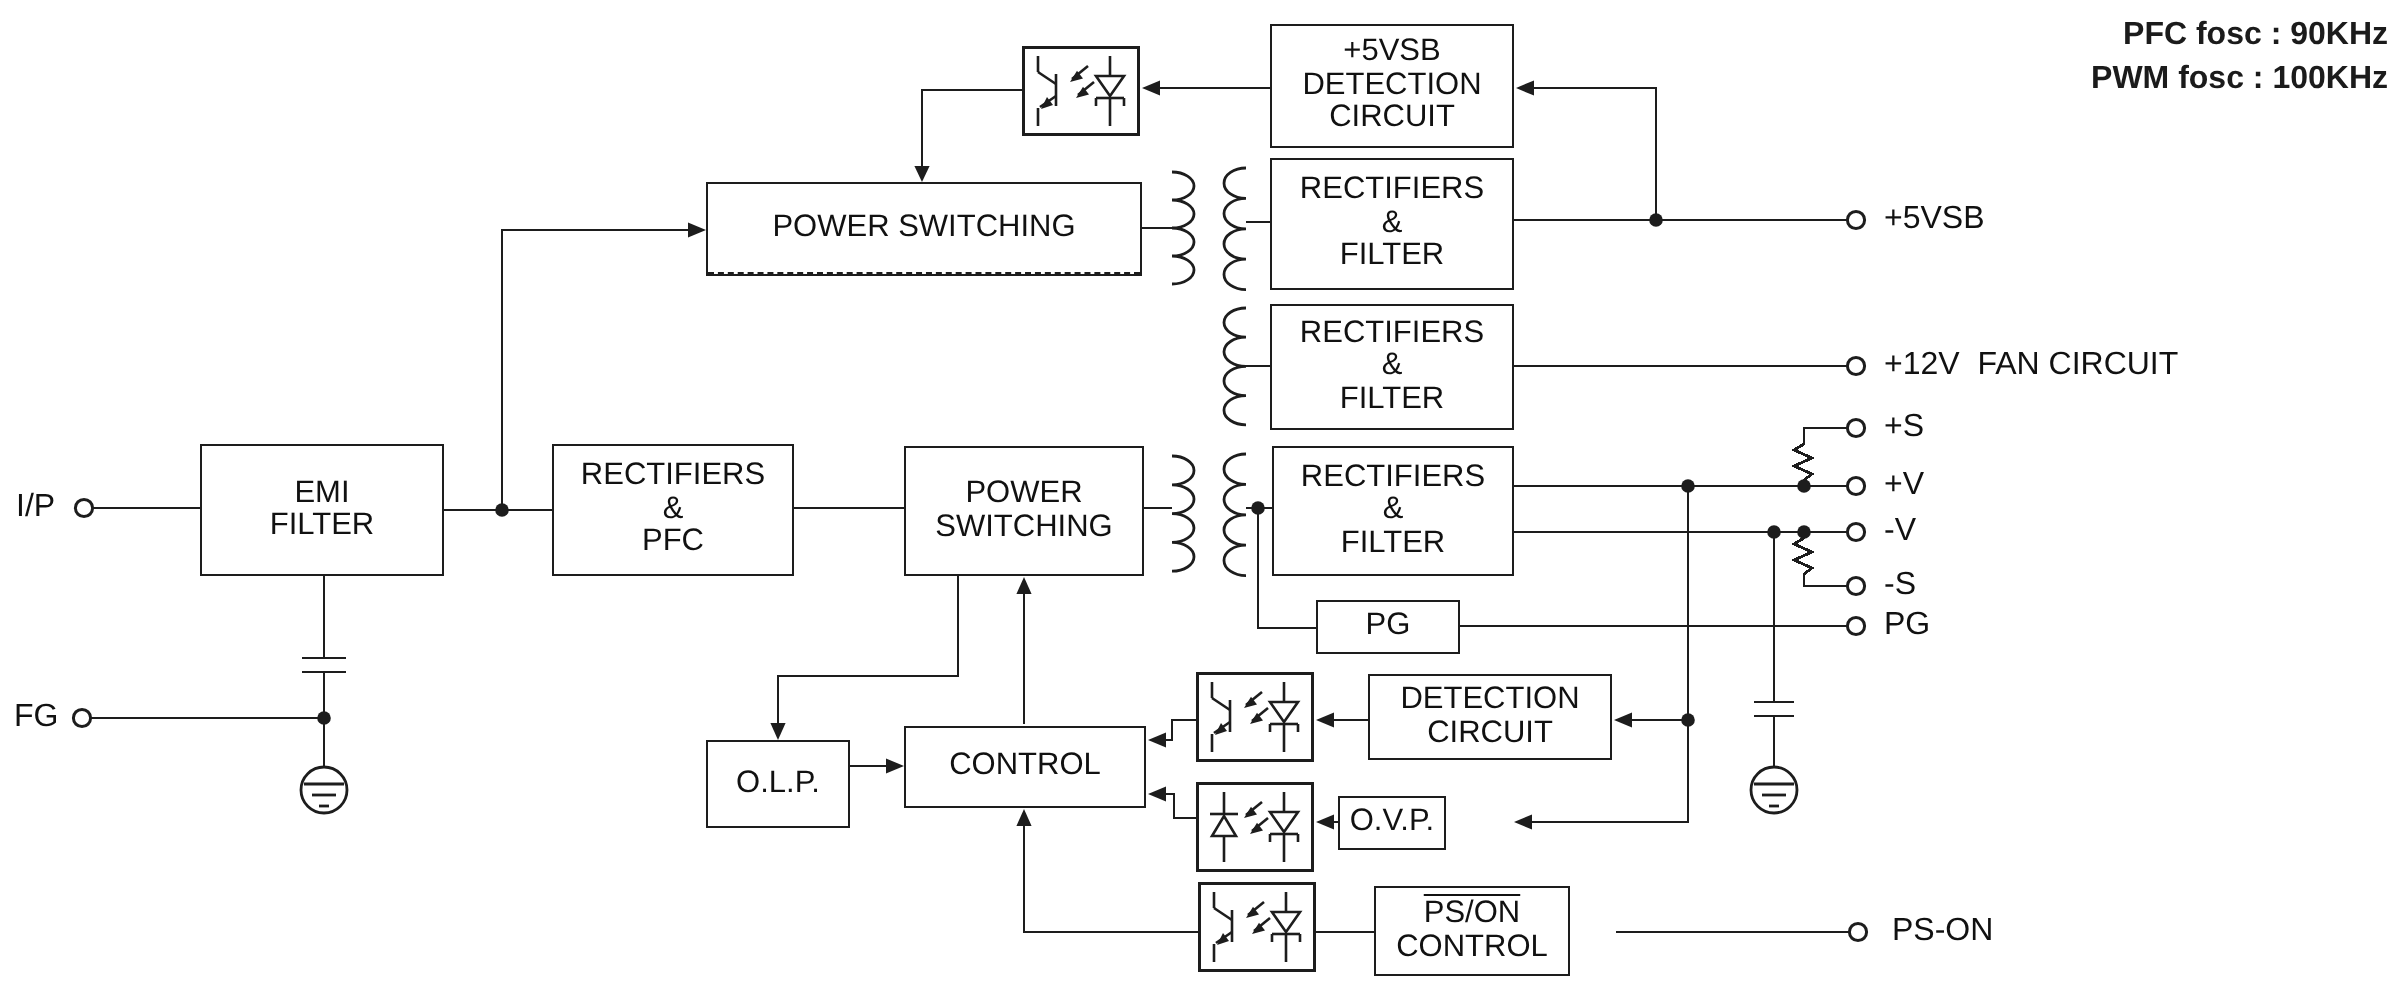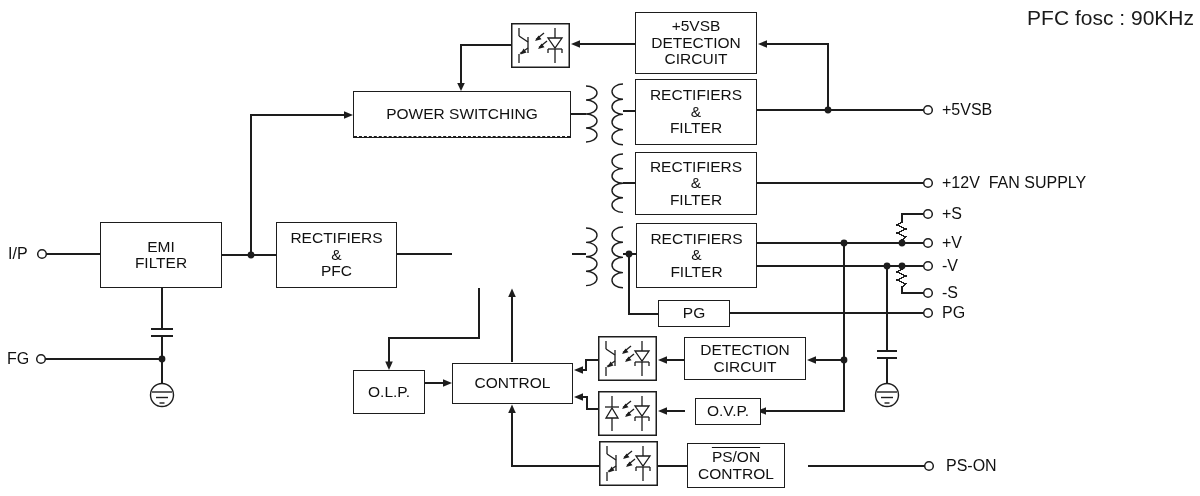--- a/index.html
+++ b/index.html
@@ -9,21 +9,21 @@
   .blk{position:absolute;z-index:2;background:#fff;border:1.5px solid #1d1d1d;
        box-sizing:border-box;display:flex;flex-direction:column;align-items:center;
        justify-content:center;font-size:15.5px;line-height:16.5px;text-align:center;}
   .blk span{white-space:pre;display:block;}
   .blk.pwm{padding:0;}
   .blk.pwm .row{flex:1;width:100%;display:flex;align-items:center;justify-content:center;box-sizing:border-box;}
   .blk.pwm .row.dashed{border-bottom:1.6px dashed #1d1d1d;}
   .ol{text-decoration:overline;}
   .tlabel{position:absolute;z-index:2;font-size:16px;white-space:pre;transform:translateY(-50%);}
   .anno{position:absolute;z-index:2;right:6px;top:7px;text-align:right;
-        font-size:21px;line-height:21.5px;color:#1b1b1b;}
+        font-size:16px;line-height:21.5px;color:#1b1b1b;font-weight:bold;}
 </style>
 </head>
 <body>
 
 <div class="stage">
 
   <svg class="wires" width="1200" height="496" viewBox="0 0 1200 496">
     <defs>
       <g id="opto-npn">
         <rect x="0.75" y="0.75" width="57.5" height="43.5" fill="#fff" stroke="#1d1d1d" stroke-width="1.5"></rect>
@@ -174,39 +174,44 @@
       <circle cx="928" cy="243" r="4.3"></circle>
       <circle cx="928" cy="266" r="4.3"></circle>
       <circle cx="928" cy="293" r="4.3"></circle>
       <circle cx="928" cy="313" r="4.3"></circle>
       <circle cx="929" cy="466" r="4.3"></circle>
     </g>
   </svg>
 
   <div class="anno">
     <div>PFC fosc : 90KHz</div>
+    <div>PWM fosc : 100KHz</div>
   </div>
 
   <div class="blk" style="left:100px;top:222px;width:122px;height:66px">
     <span>EMI</span>
     <span>FILTER</span>
   </div>
 
   <div class="blk" style="left:276px;top:222px;width:121px;height:66px">
     <span>RECTIFIERS</span>
     <span>&amp;</span>
     <span>PFC</span>
   </div>
 
   <div class="blk pwm" style="left:353px;top:91px;width:218px;height:47px">
     <div class="row dashed">
         <span>POWER SWITCHING</span>
       </div>
   </div>
 
+  <div class="blk" style="left:452px;top:223px;width:120px;height:65px">
+    <span>POWER</span>
+    <span>SWITCHING</span>
+  </div>
 
   <div class="blk" style="left:635px;top:12px;width:122px;height:62px">
     <span>+5VSB</span>
     <span>DETECTION</span>
     <span>CIRCUIT</span>
   </div>
 
   <div class="blk" style="left:635px;top:79px;width:122px;height:66px">
     <span>RECTIFIERS</span>
     <span>&amp;</span>
@@ -227,41 +232,41 @@
 
   <div class="blk" style="left:658px;top:300px;width:72px;height:27px">
     <span>PG</span>
   </div>
 
   <div class="blk" style="left:684px;top:337px;width:122px;height:43px">
     <span>DETECTION</span>
     <span>CIRCUIT</span>
   </div>
 
-  <div class="blk" style="left:695px;top:398px;width:66px;height:27px">
+  <div class="blk" style="left:669px;top:398px;width:54px;height:27px">
     <span>O.V.P.</span>
   </div>
 
   <div class="blk" style="left:353px;top:370px;width:72px;height:44px">
     <span>O.L.P.</span>
   </div>
 
   <div class="blk" style="left:452px;top:363px;width:121px;height:41px">
     <span>CONTROL</span>
   </div>
 
   <div class="blk" style="left:687px;top:443px;width:98px;height:45px">
     <span class="ol">PS/ON</span>
     <span>CONTROL</span>
   </div>
 
   <span class="tlabel" style="left:8px;top:254px">I/P</span>
   <span class="tlabel" style="left:7px;top:359px">FG</span>
   <span class="tlabel" style="left:942px;top:110px">+5VSB</span>
-  <span class="tlabel" style="left:942px;top:183px">+12V  FAN SUPPLY</span>
+  <span class="tlabel" style="left:942px;top:183px">+12V  FAN CIRCUIT</span>
   <span class="tlabel" style="left:942px;top:214px">+S</span>
   <span class="tlabel" style="left:942px;top:243px">+V</span>
   <span class="tlabel" style="left:942px;top:266px">-V</span>
   <span class="tlabel" style="left:942px;top:293px">-S</span>
   <span class="tlabel" style="left:942px;top:313px">PG</span>
   <span class="tlabel" style="left:946px;top:466px">PS-ON</span>
 
 </div>
 
 </body></html>

